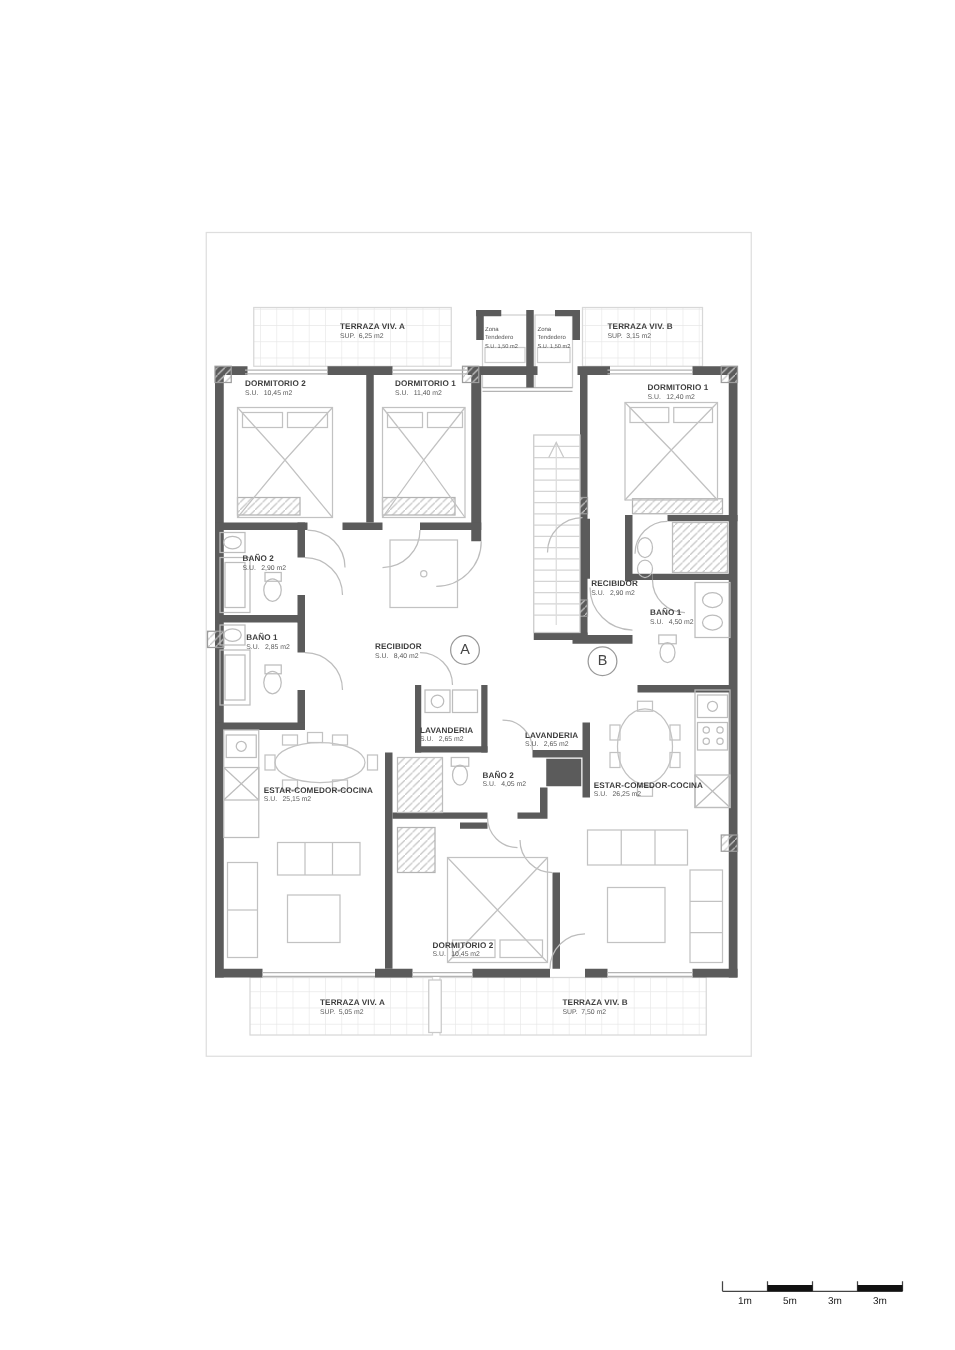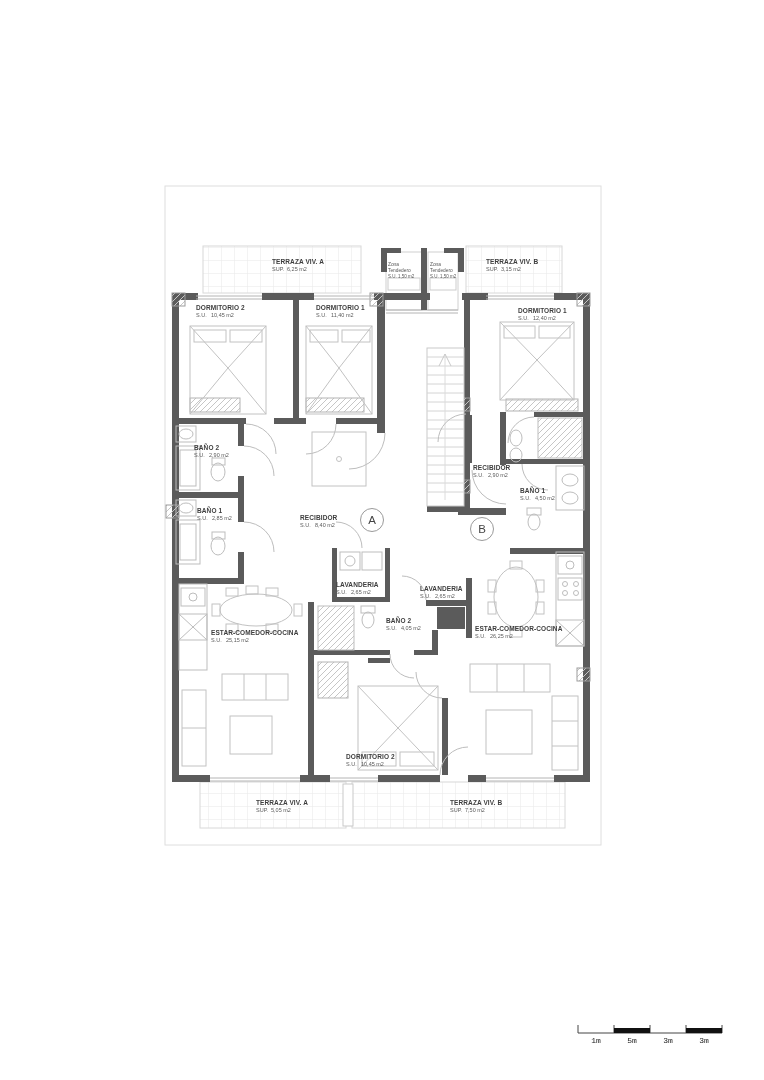--- a/index.html
+++ b/index.html
@@ -10,21 +10,21 @@
   .lbl .n{font-size:6.5px;font-weight:700;letter-spacing:.1px;}
   .lbl .a{font-size:5.5px;color:#5a5a5a;}
   .lbl .a .pre{display:inline-block;width:15px;}
   .lbl.tiny{color:#555;line-height:1.25;}
   .lbl.tiny .n1,.lbl.tiny .n2{font-size:4.8px;font-weight:400;}
   .lbl.tiny .a{font-size:4.5px;}
   .lbl.tiny .a .pre{width:10px;}
   .marker{position:absolute;width:22px;height:22px;border:1px solid #9a9a9a;border-radius:50%;
           display:flex;align-items:center;justify-content:center;font-size:11.5px;color:#444;
           background:rgba(255,255,255,.85);}
-  .sl{position:absolute;font-size:8px;color:#222;width:18px;text-align:center;font-family:Liberation Mono, monospace;}
+  .sl{position:absolute;font-size:8px;color:#222;width:18px;text-align:center;}
 </style>
 </head>
 <body>
 
 <div class="page">
 
   <svg class="plan-svg" width="764" height="1080" viewBox="0 0 764 1080">
     <defs>
       <pattern id="tiles" width="13" height="13" patternUnits="userSpaceOnUse">
         <path d="M13 0H0V13" fill="none" stroke="#e7e7e7" stroke-width="1"></path>

